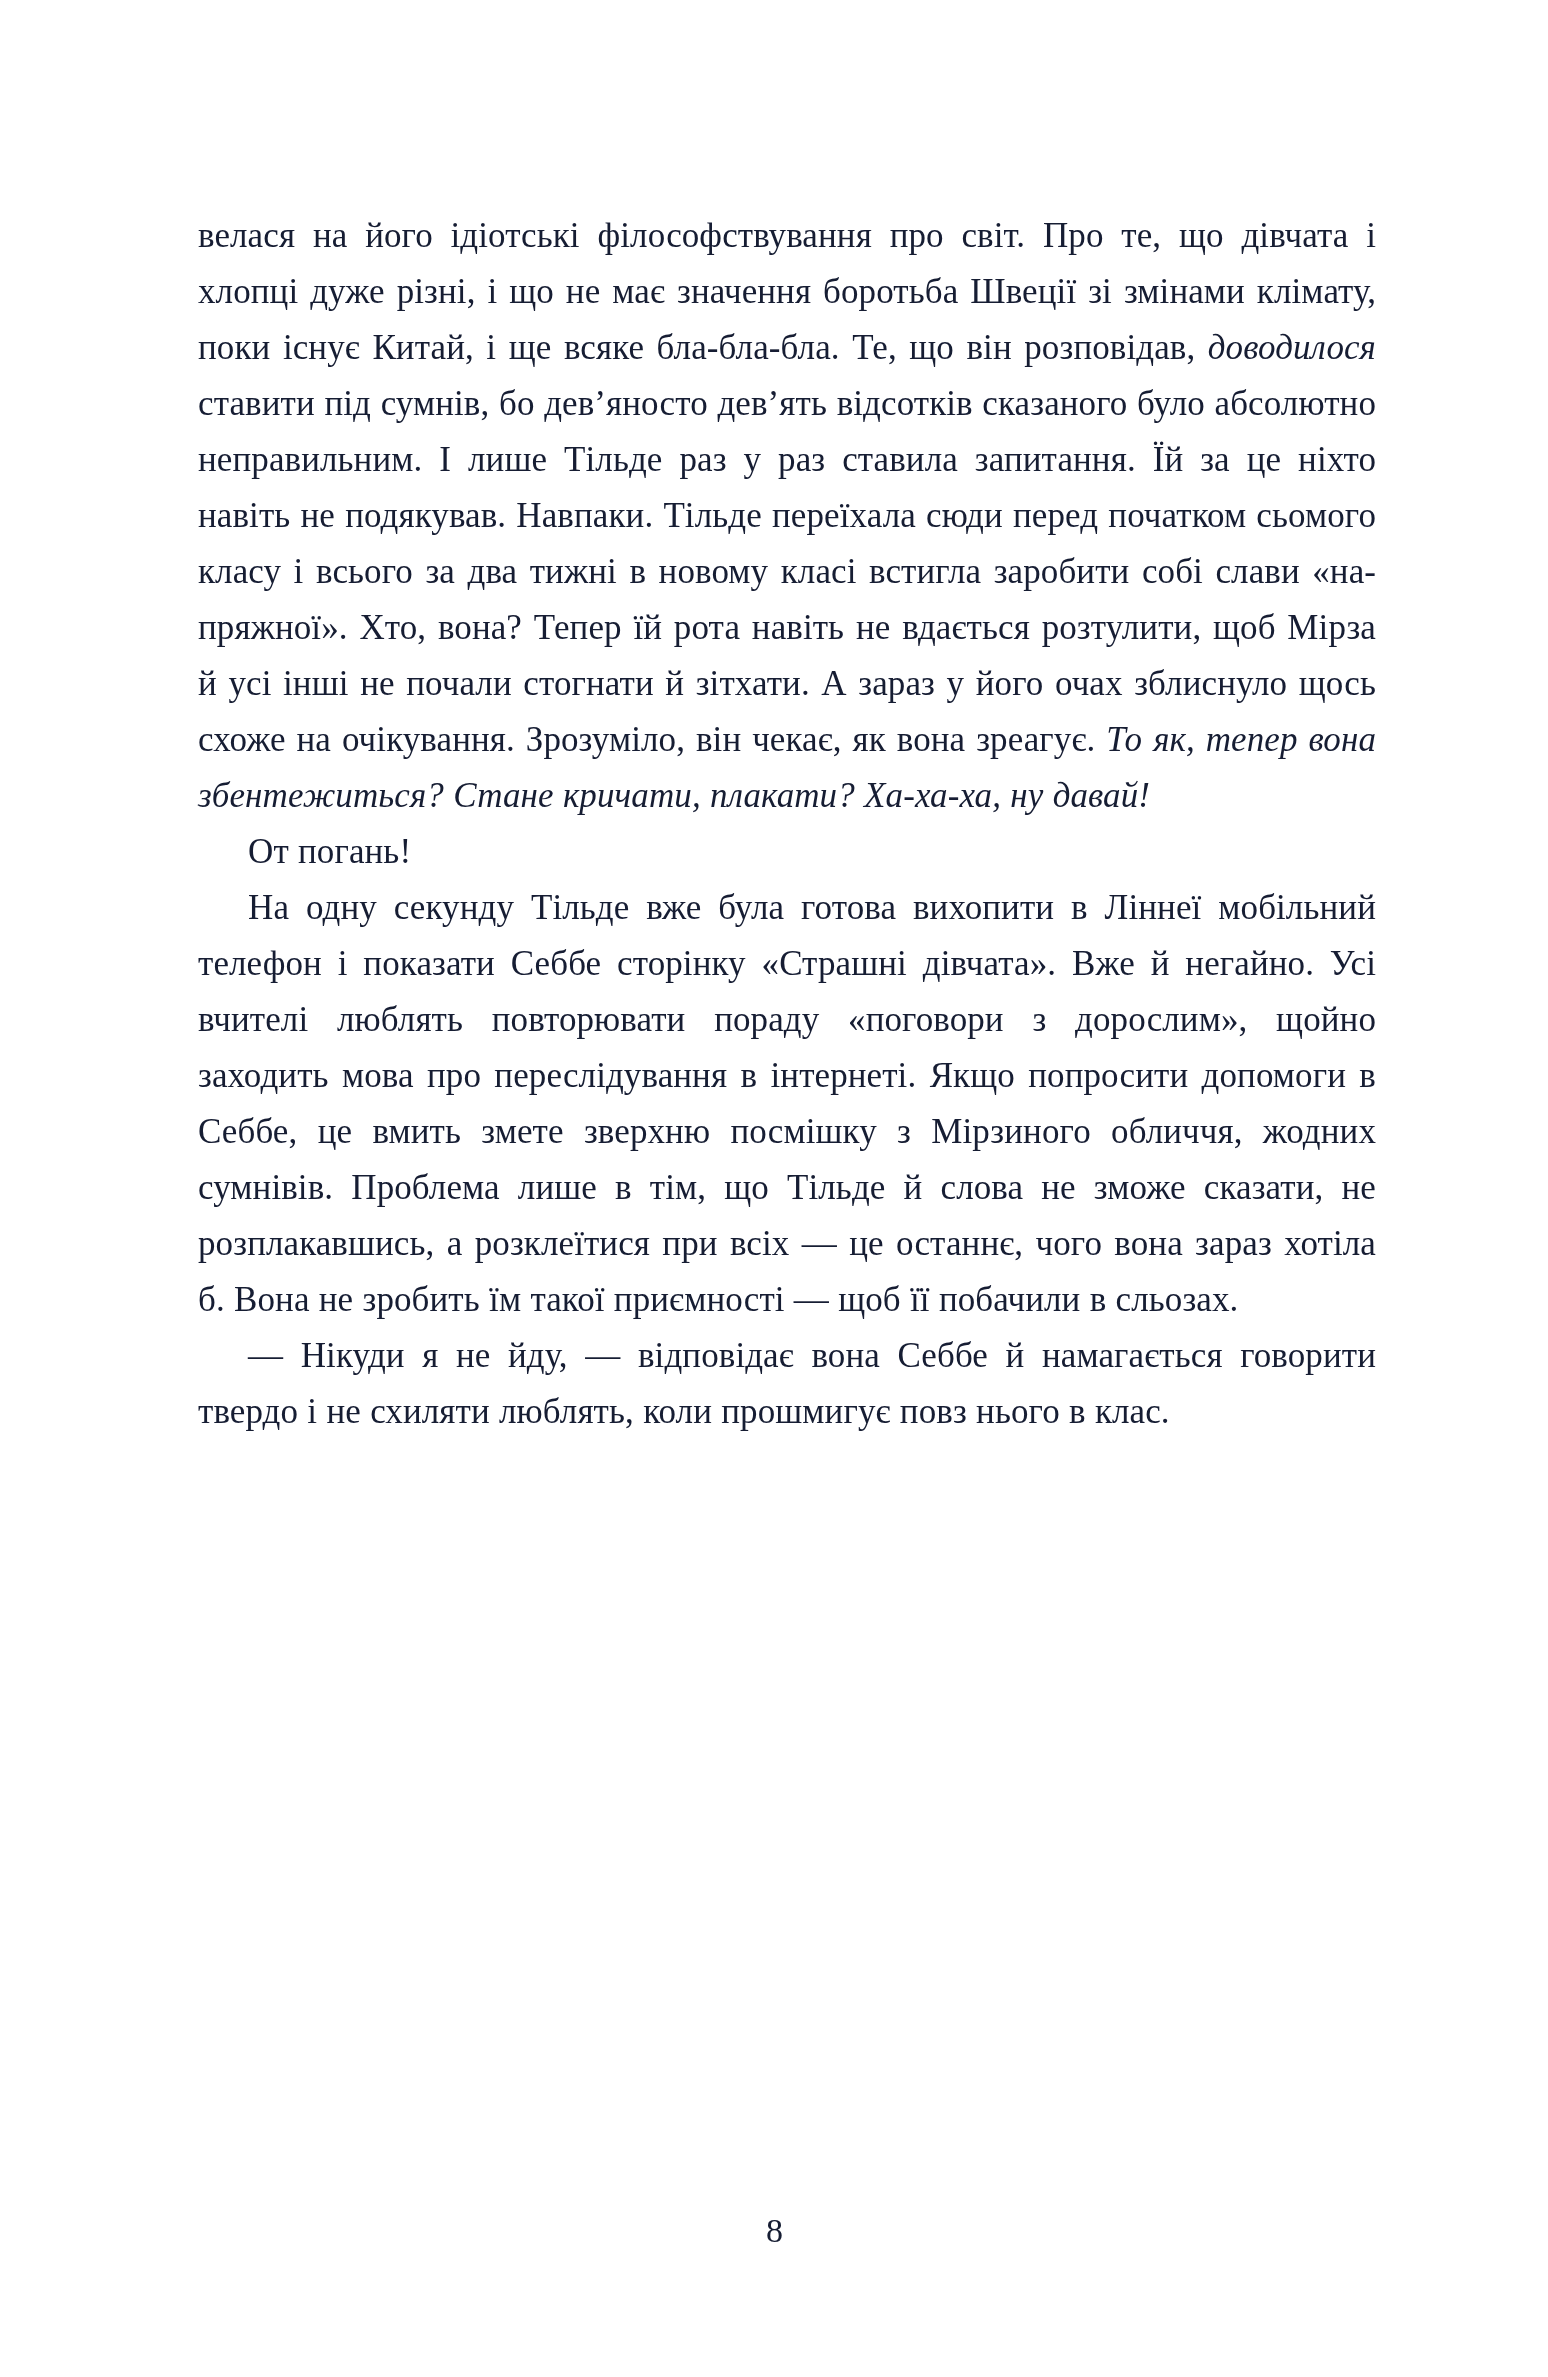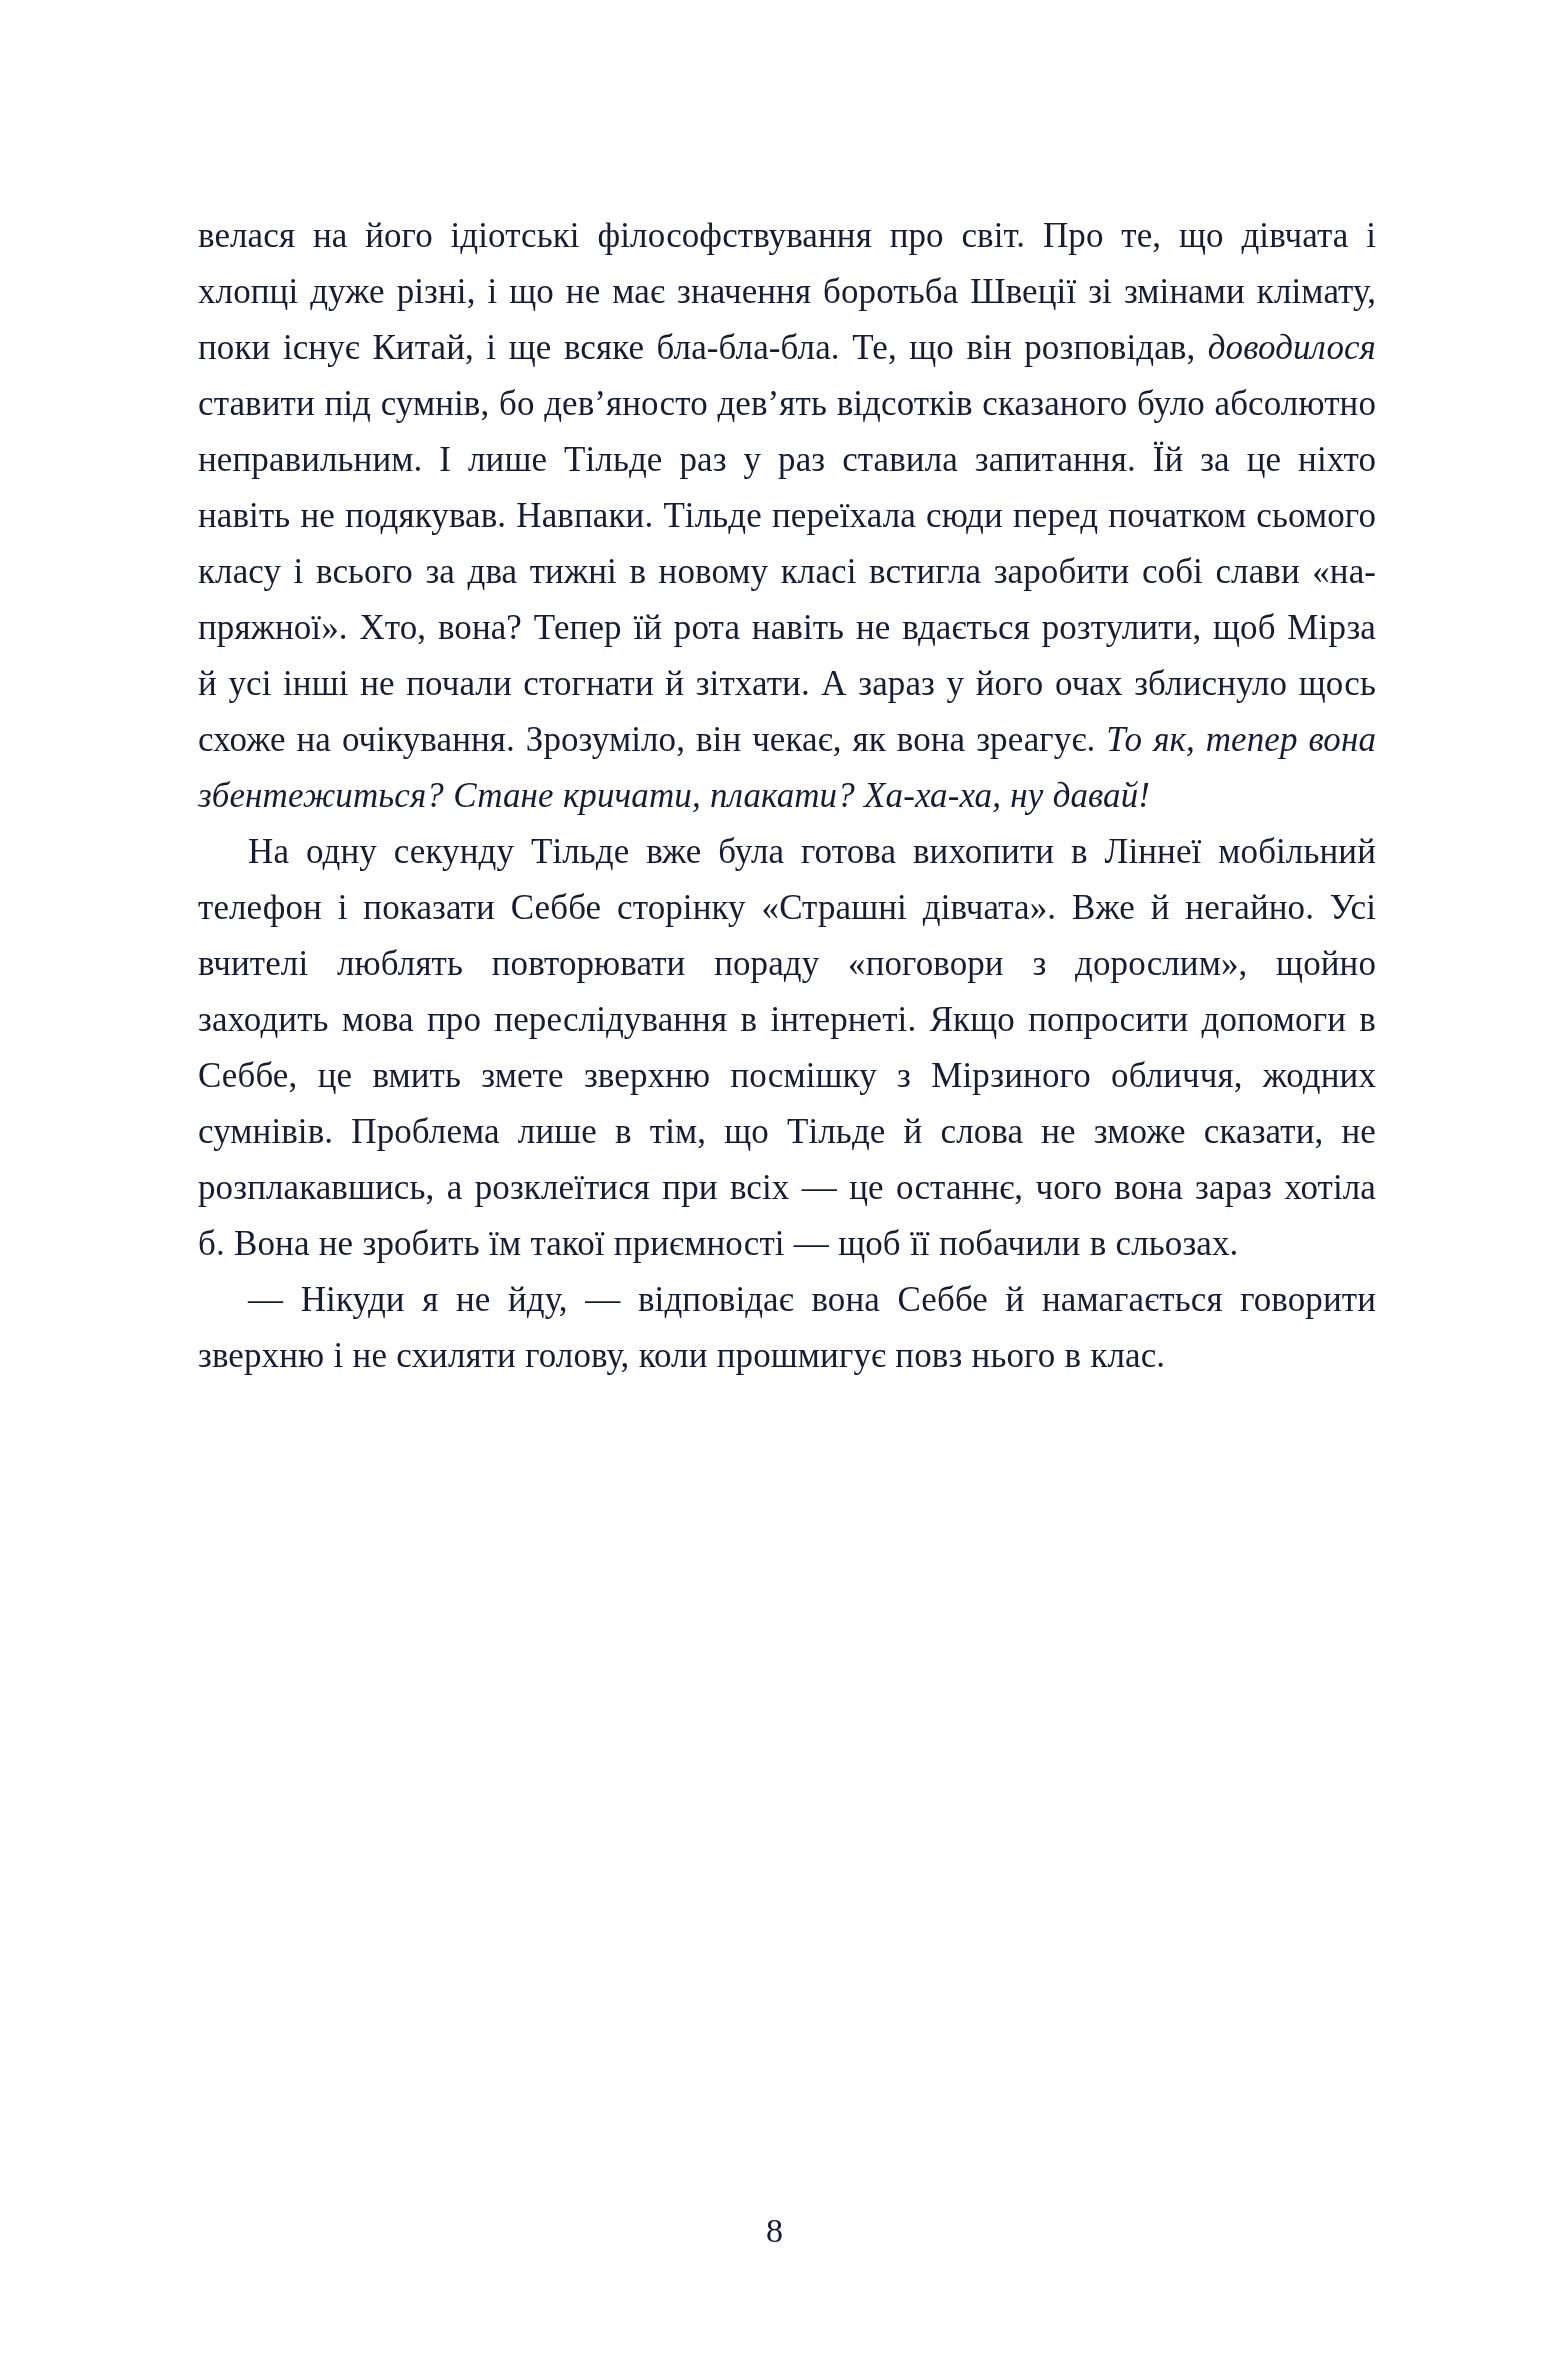--- a/index.html
+++ b/index.html
@@ -61,27 +61,30 @@
 <body>
 
 <div class="page">
 
   <div class="text-block">
 
     <p class="para">
       <span>велася на його ідіотські філософствування про світ. Про те, що дівчата і хлопці дуже різні, і що не має зна­чення боротьба Швеції зі змінами клімату, поки існує Китай, і ще всяке бла-бла-бла. Те, що він розповідав, </span><em>доводилося</em><span> ставити під сумнів, бо дев’яносто дев’ять відсотків сказаного було абсолютно неправильним. І лише Тільде раз у раз ставила запитання. Їй за це ніхто навіть не подякував. Навпаки. Тільде переїхала сюди перед початком сьомого класу і всього за два тижні в новому класі встигла заробити собі слави «на­пряжної». Хто, вона? Тепер їй рота навіть не вдається розтулити, щоб Мірза й усі інші не почали стогнати й зітхати. А зараз у його очах зблиснуло щось схоже на очікування. Зрозуміло, він чекає, як вона зреагує. </span><em>То як, тепер вона збентежиться? Стане кричати, плакати? Ха-ха-ха, ну давай!</em>
     </p>
 
+    <p class="para indent">
+      <span>От погань!</span>
+    </p>
 
     <p class="para indent">
       <span>На одну секунду Тільде вже була готова вихопити в Ліннеї мобільний телефон і показати Себбе сторінку «Страшні дівчата». Вже й негайно. Усі вчителі люблять повторювати пораду «поговори з дорослим», щойно заходить мова про переслідування в інтернеті. Якщо попросити допомоги в Себбе, це вмить змете зверхню посмішку з Мірзиного обличчя, жодних сумнівів. Проб­лема лише в тім, що Тільде й слова не зможе сказати, не розплакавшись, а розклеїтися при всіх — це останнє, чого вона зараз хотіла б. Вона не зробить їм такої при­ємності — щоб її побачили в сльозах.</span>
     </p>
 
     <p class="para indent">
-      <span>— Нікуди я не йду, — відповідає вона Себбе й нама­гається говорити зверхню і не схиляти голову, коли про­шмигує повз нього в клас.</span>
+      <span>— Нікуди я не йду, — відповідає вона Себбе й нама­гається говорити твердо і не схиляти люблять, коли про­шмигує повз нього в клас.</span>
     </p>
 
   </div>
 
   <div class="page-number">8</div>
 
 </div>
 
 
 </body></html>

